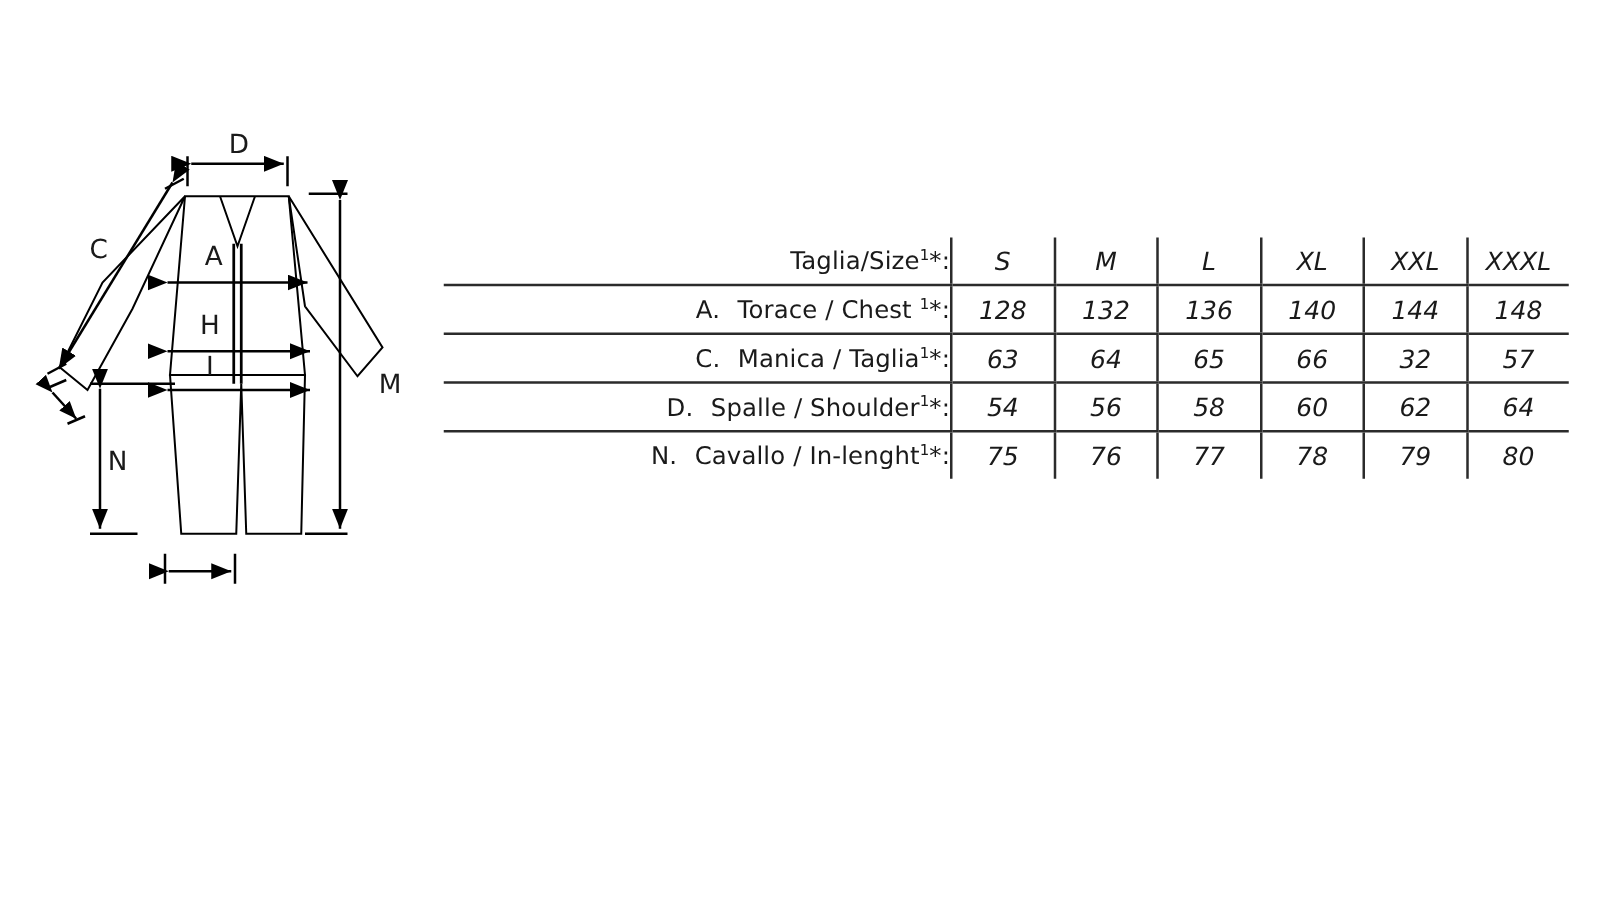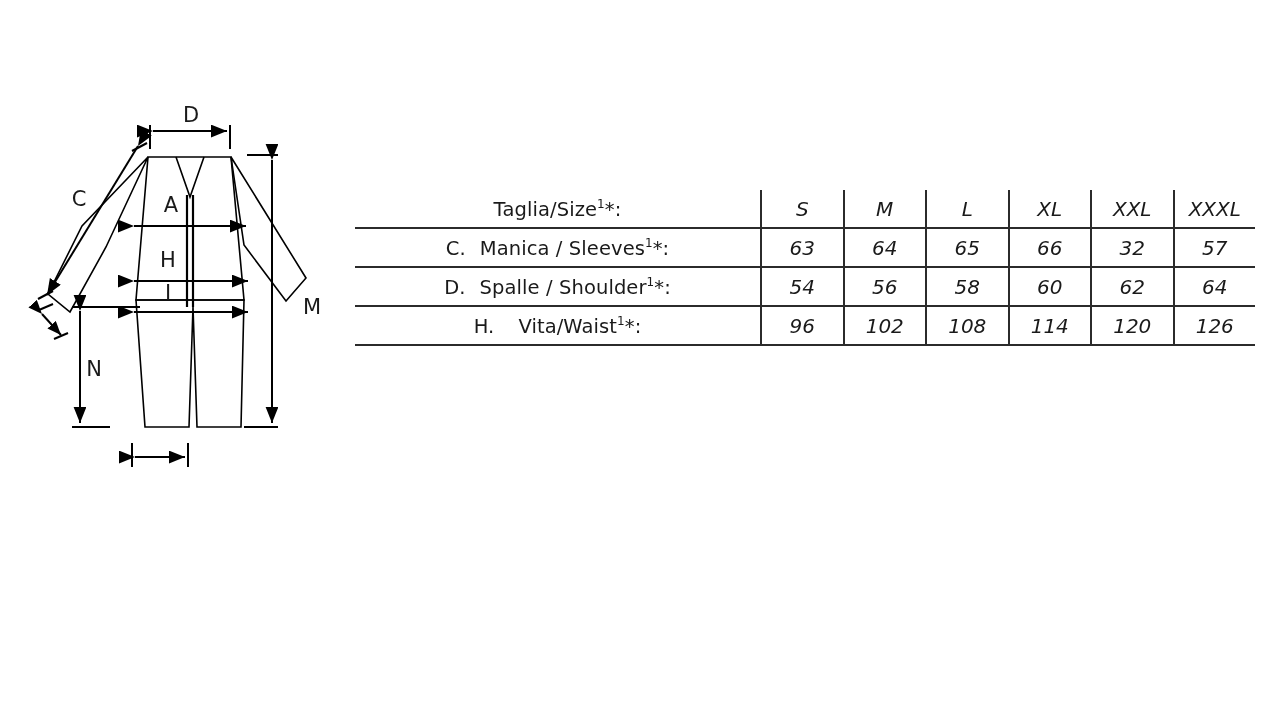--- a/index.html
+++ b/index.html
@@ -47,21 +47,21 @@
   }
   table.sizes td, table.sizes th {
     padding: 0;
     margin: 0;
     height: 37px;
     vertical-align: middle;
     font-weight: normal;
   }
   .lbl-col {
     width: 405px;
-    text-align: center;
+    text-align: right;
     font-size: 19.5px;
     letter-spacing: 0.1px;
     white-space: nowrap;
     padding-right: 6px;
   }
   .val-col {
     width: 80.5px;
     text-align: center;
     font-size: 20px;
     font-weight: bold;
@@ -170,49 +170,58 @@
       <tr class="rule">
         <td class="lbl-col"><span>Taglia/Size</span><span class="sup">1</span><span>*:</span></td>
         <td class="val-col">S</td>
         <td class="val-col">M</td>
         <td class="val-col">L</td>
         <td class="val-col">XL</td>
         <td class="val-col">XXL</td>
         <td class="val-col">XXXL</td>
       </tr>
 
-
-      <tr class="rule">
-        <td class="lbl-col"><span>C.</span><span class="ind" style="width:14px"></span><span>Manica / Sleeves</span><span class="sup">1</span><span>*:</span></td>
+      <tr class="rule">
+        <td class="lbl-col"><span>A.</span><span class="ind" style="width:14px"></span><span>Torace / Chest </span><span class="sup">1</span><span>*:</span></td>
+        <td class="val-col">128</td>
+        <td class="val-col">132</td>
+        <td class="val-col">136</td>
+        <td class="val-col">140</td>
+        <td class="val-col">144</td>
+        <td class="val-col">148</td>
+      </tr>
+
+      <tr class="rule">
+        <td class="lbl-col"><span>C.</span><span class="ind" style="width:14px"></span><span>Manica / Taglia</span><span class="sup">1</span><span>*:</span></td>
         <td class="val-col">63</td>
         <td class="val-col">64</td>
         <td class="val-col">65</td>
         <td class="val-col">66</td>
         <td class="val-col">32</td>
         <td class="val-col">57</td>
       </tr>
 
       <tr class="rule">
         <td class="lbl-col"><span>D.</span><span class="ind" style="width:14px"></span><span>Spalle / Shoulder</span><span class="sup">1</span><span>*:</span></td>
         <td class="val-col">54</td>
         <td class="val-col">56</td>
         <td class="val-col">58</td>
         <td class="val-col">60</td>
         <td class="val-col">62</td>
         <td class="val-col">64</td>
       </tr>
 
-      <tr class="rule">
-        <td class="lbl-col"><span>H.</span><span class="ind" style="width:24px"></span><span>Vita/Waist</span><span class="sup">1</span><span>*:</span></td>
-        <td class="val-col">96</td>
-        <td class="val-col">102</td>
-        <td class="val-col">108</td>
-        <td class="val-col">114</td>
-        <td class="val-col">120</td>
-        <td class="val-col">126</td>
-      </tr>
-
-
-
+
+
+
+      <tr class="lastrow">
+        <td class="lbl-col"><span>N.</span><span class="ind" style="width:14px"></span><span>Cavallo / In-lenght</span><span class="sup">1</span><span>*:</span></td>
+        <td class="val-col">75</td>
+        <td class="val-col">76</td>
+        <td class="val-col">77</td>
+        <td class="val-col">78</td>
+        <td class="val-col">79</td>
+        <td class="val-col">80</td>
+      </tr>
 
     </tbody>
   </table>
 </div>
 
 </body></html>

